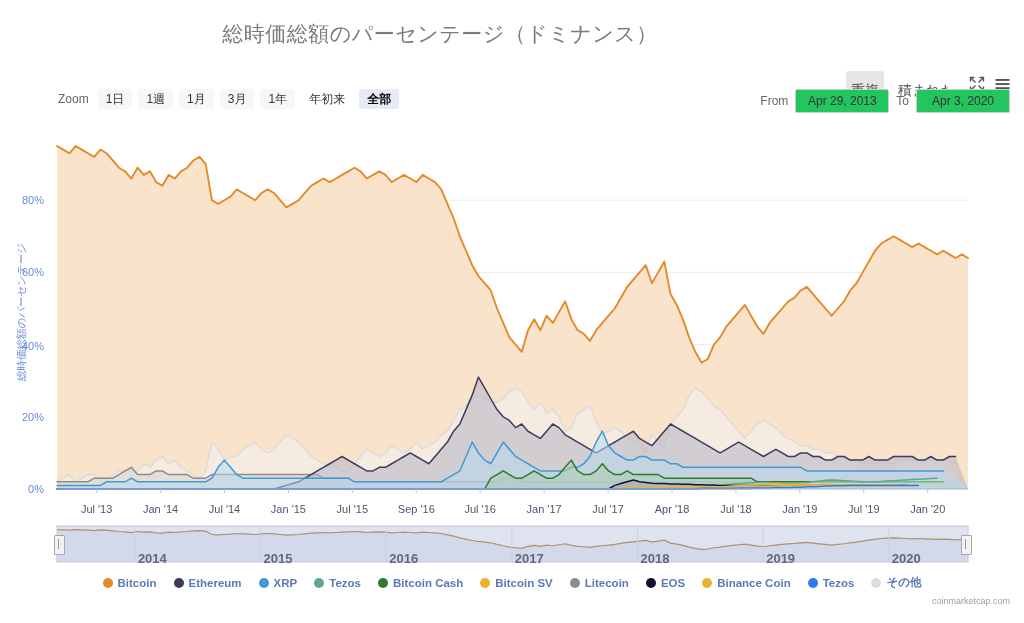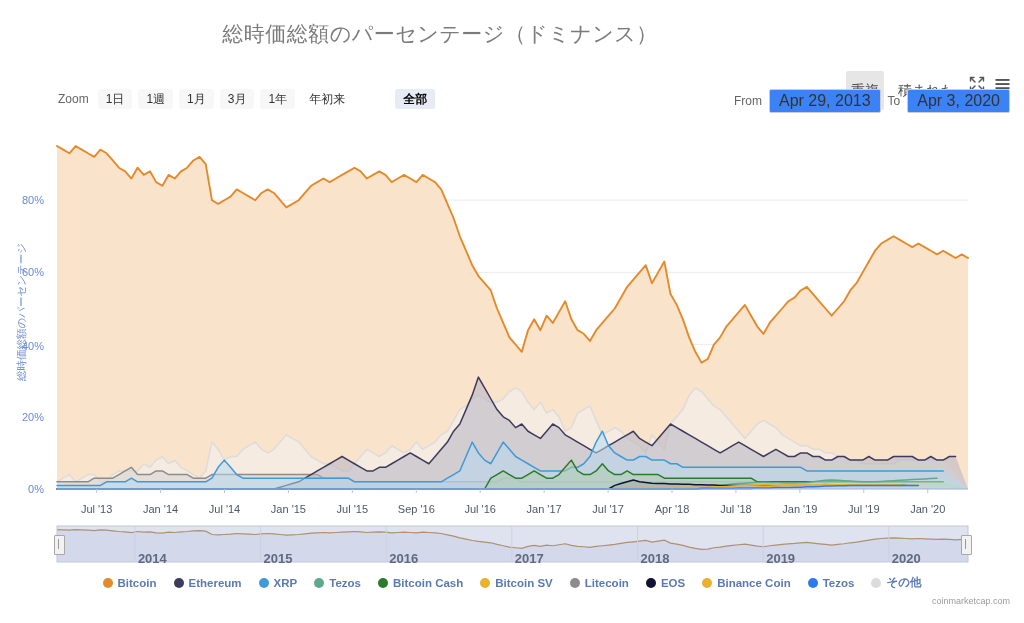--- a/index.html
+++ b/index.html
@@ -25,27 +25,27 @@
   .ico{width:16px;height:16px;display:block;}
   .ico svg{display:block;}
 
   
   .rangesel{position:absolute;left:58px;top:89px;display:flex;align-items:center;gap:6px;}
   .rs-label{font-size:12px;color:#666;margin-right:3px;}
   .rs-btn{
     font-size:12px;color:#333;background:#f7f7f7;padding:3px 8px;border-radius:3px;line-height:14px;
   }
   .rs-btn.plain{background:transparent;}
-  .rs-btn.selected{background:#e6ebf5;color:#000;font-weight:bold;margin-left:36px;}
+  .rs-btn.selected{background:#e6ebf5;color:#000;font-weight:bold;}
 
   .inputgrp{position:absolute;right:14px;top:89px;display:flex;align-items:center;gap:7px;}
   .ig-label{font-size:12px;color:#666;}
   .ig-box{
-    font-size:16px;color:#333;background:#3b82f6;border:1px solid #cccccc;border-radius:2px;
-    padding:4px 9px;line-height:14px;min-width:74px;
+    font-size:12px;color:#333;background:#22c55e;border:1px solid #cccccc;border-radius:2px;
+    padding:4px 9px;line-height:14px;min-width:74px;text-align:center;
   }
 
   
   .plot-wrap{position:absolute;left:0;top:120px;width:1024px;height:400px;}
   .yaxis-title{
     position:absolute;left:-73px;top:185px;width:190px;text-align:center;
     font-size:10.5px;color:#6a8bd4;
     transform:rotate(-90deg);transform-origin:center center;white-space:nowrap;
   }
   .ylabels{position:absolute;left:0;top:0;width:50px;height:375px;}

